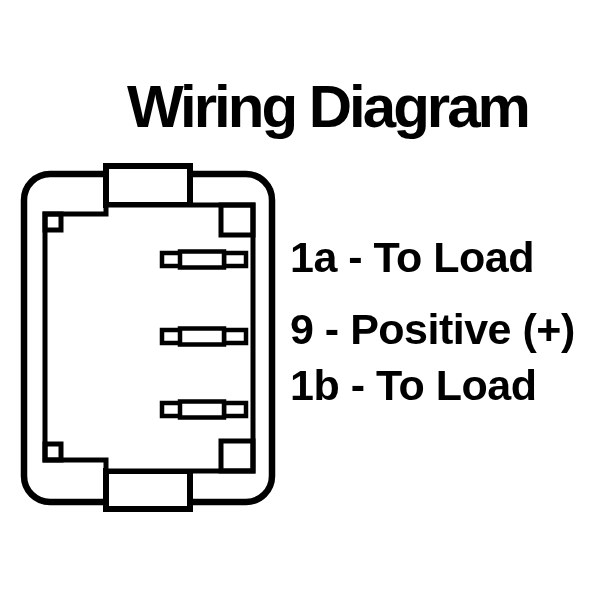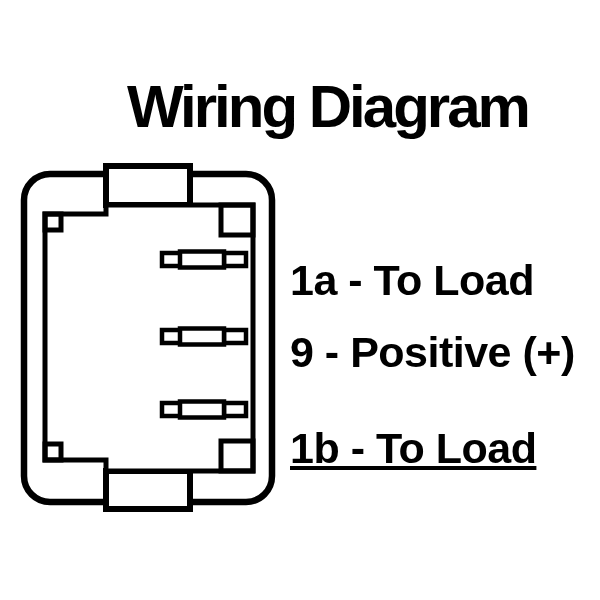--- a/index.html
+++ b/index.html
@@ -39,25 +39,24 @@
   }
   .terminal-label {
     position: absolute;
     left: 290px;
     font-size: 43px;
     line-height: 43px;
     font-weight: 700;
     letter-spacing: -0.5px;
     color: #000000;
     white-space: nowrap;
-    margin-top: 23px;
   }
   .terminal-label.t1a { top: 236px; }
   .terminal-label.t1  { top: 308px; }
-  .terminal-label.t1b { top: 404px; text-decoration: underline; }
+  .terminal-label.t1b { top: 364px; }
 
   
   .stroke-heavy  { fill: #ffffff; stroke: #000000; stroke-width: 6.5px; }
   .stroke-tab    { fill: #ffffff; stroke: #000000; stroke-width: 6px; }
   .stroke-cavity { fill: #ffffff; stroke: #000000; stroke-width: 5px; }
   .stroke-notch  { fill: none;    stroke: #000000; stroke-width: 5px; }
   .stroke-pin    { fill: none;    stroke: #000000; stroke-width: 4.5px; }
   .stroke-pinmid { fill: #ffffff; stroke: #000000; stroke-width: 4.5px; }
 </style>
 </head>

